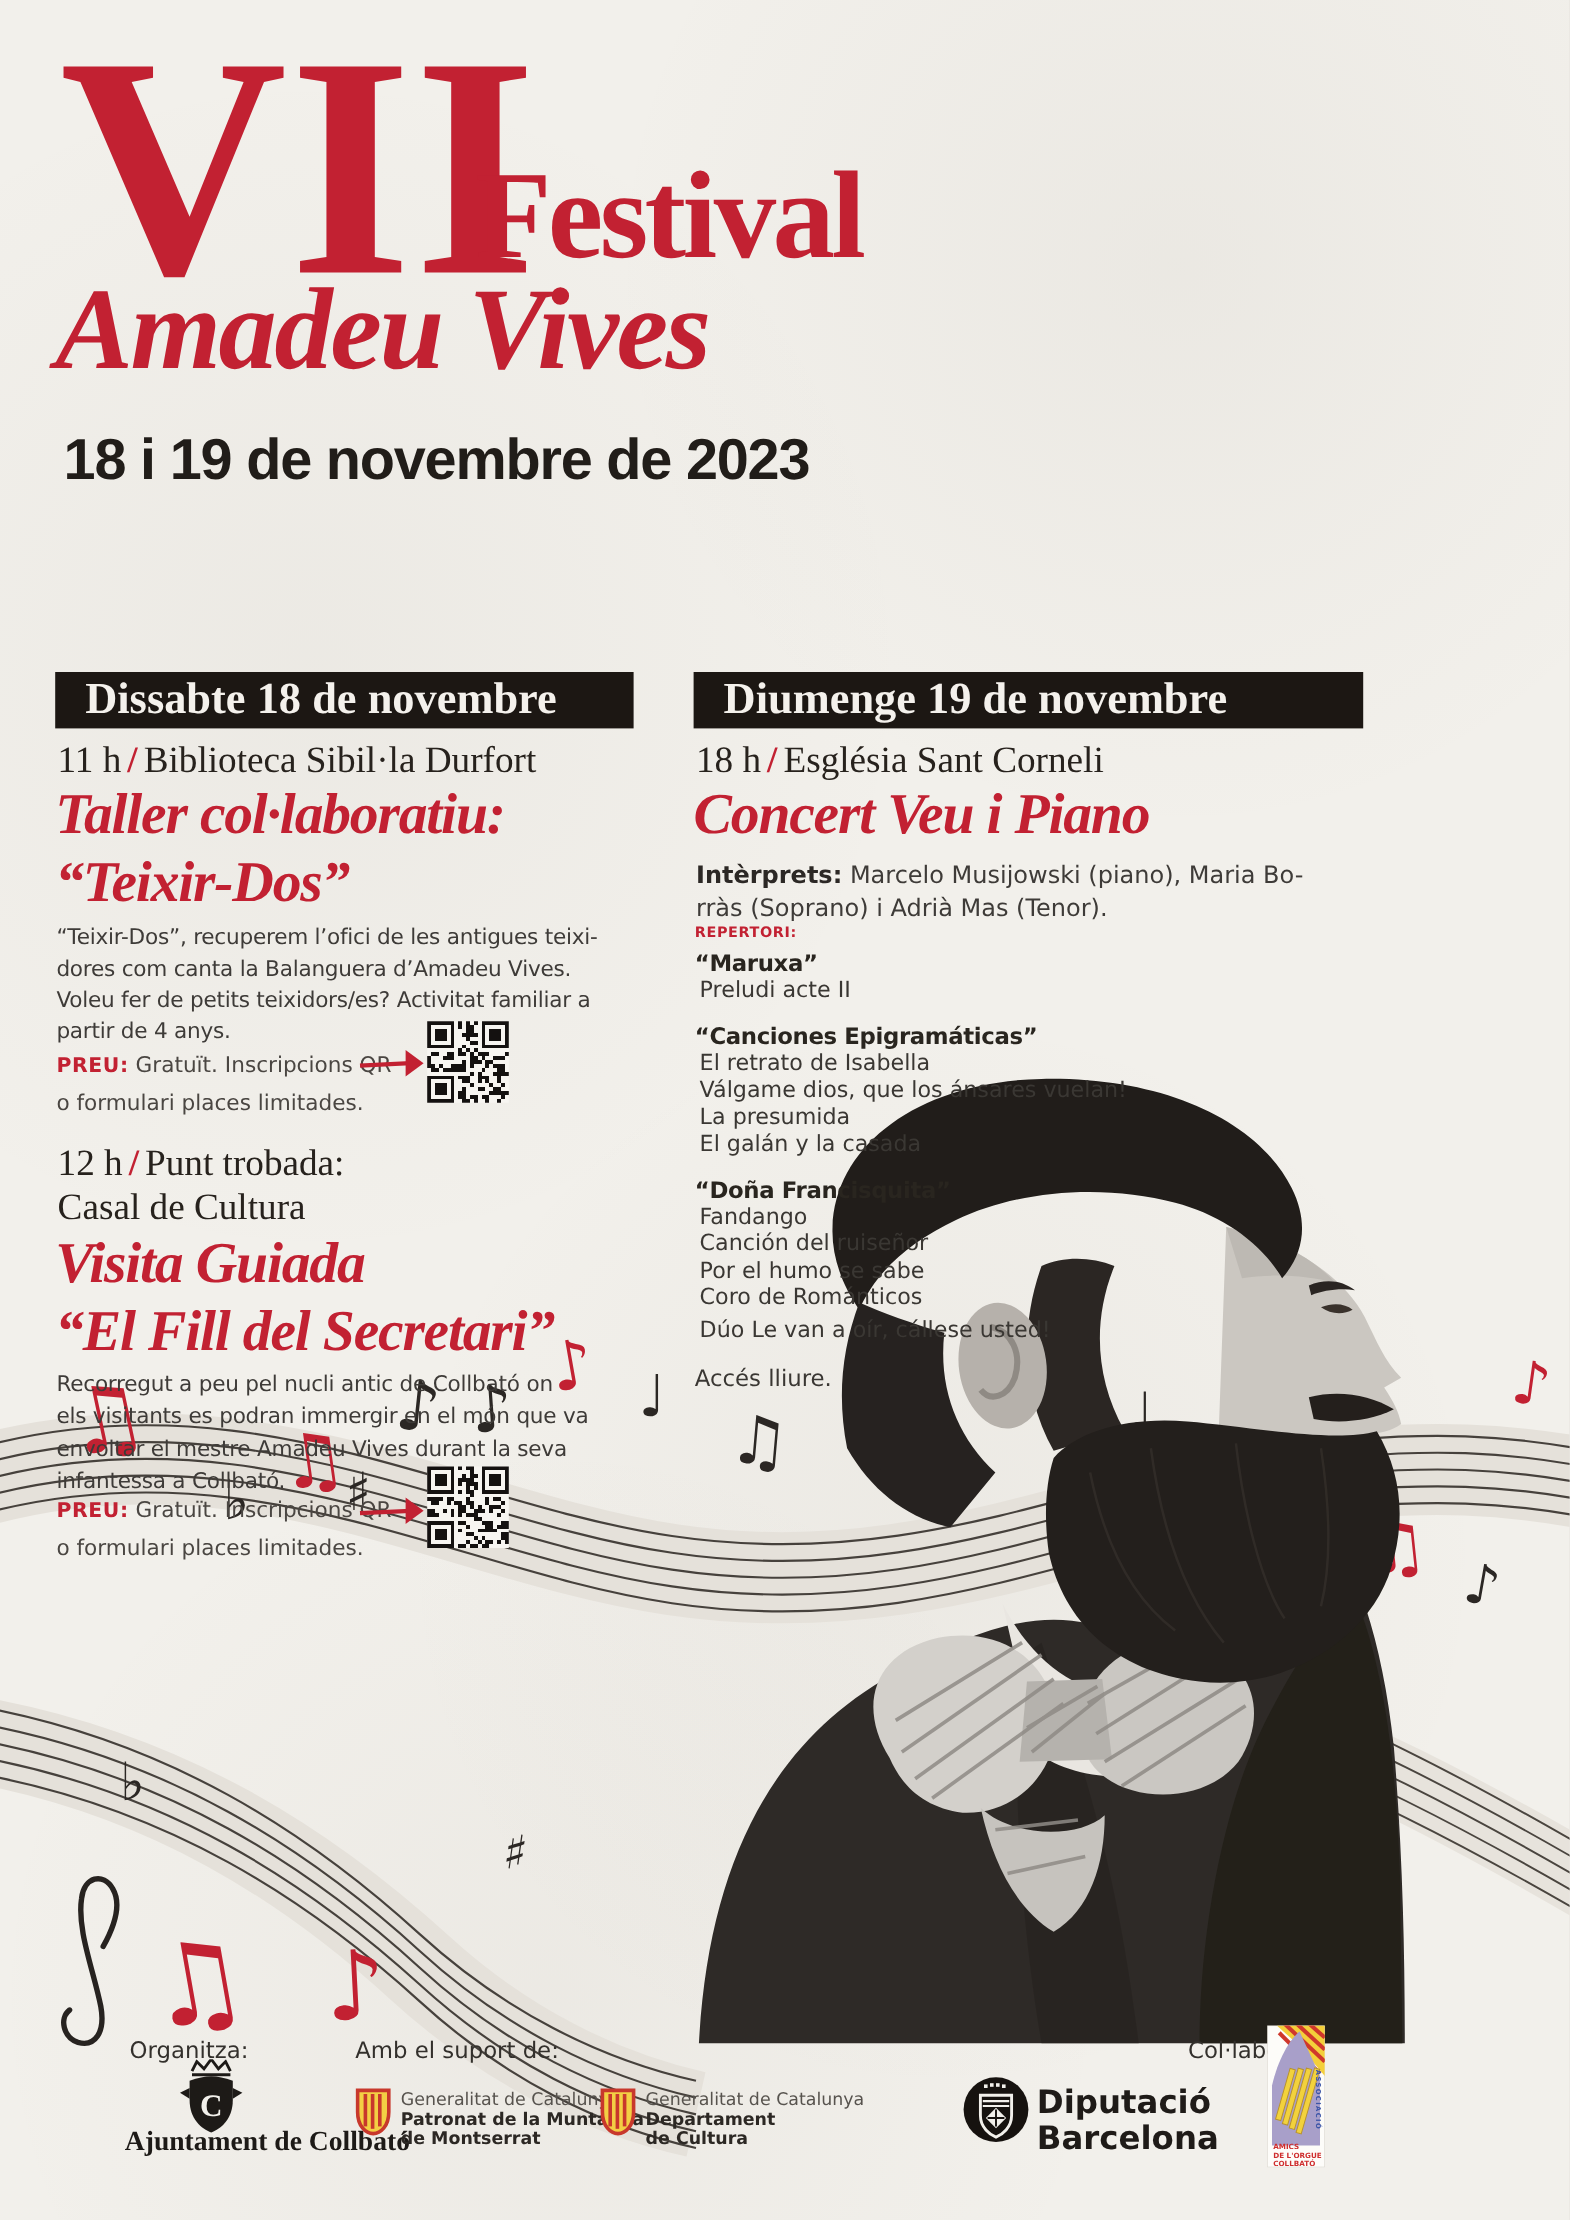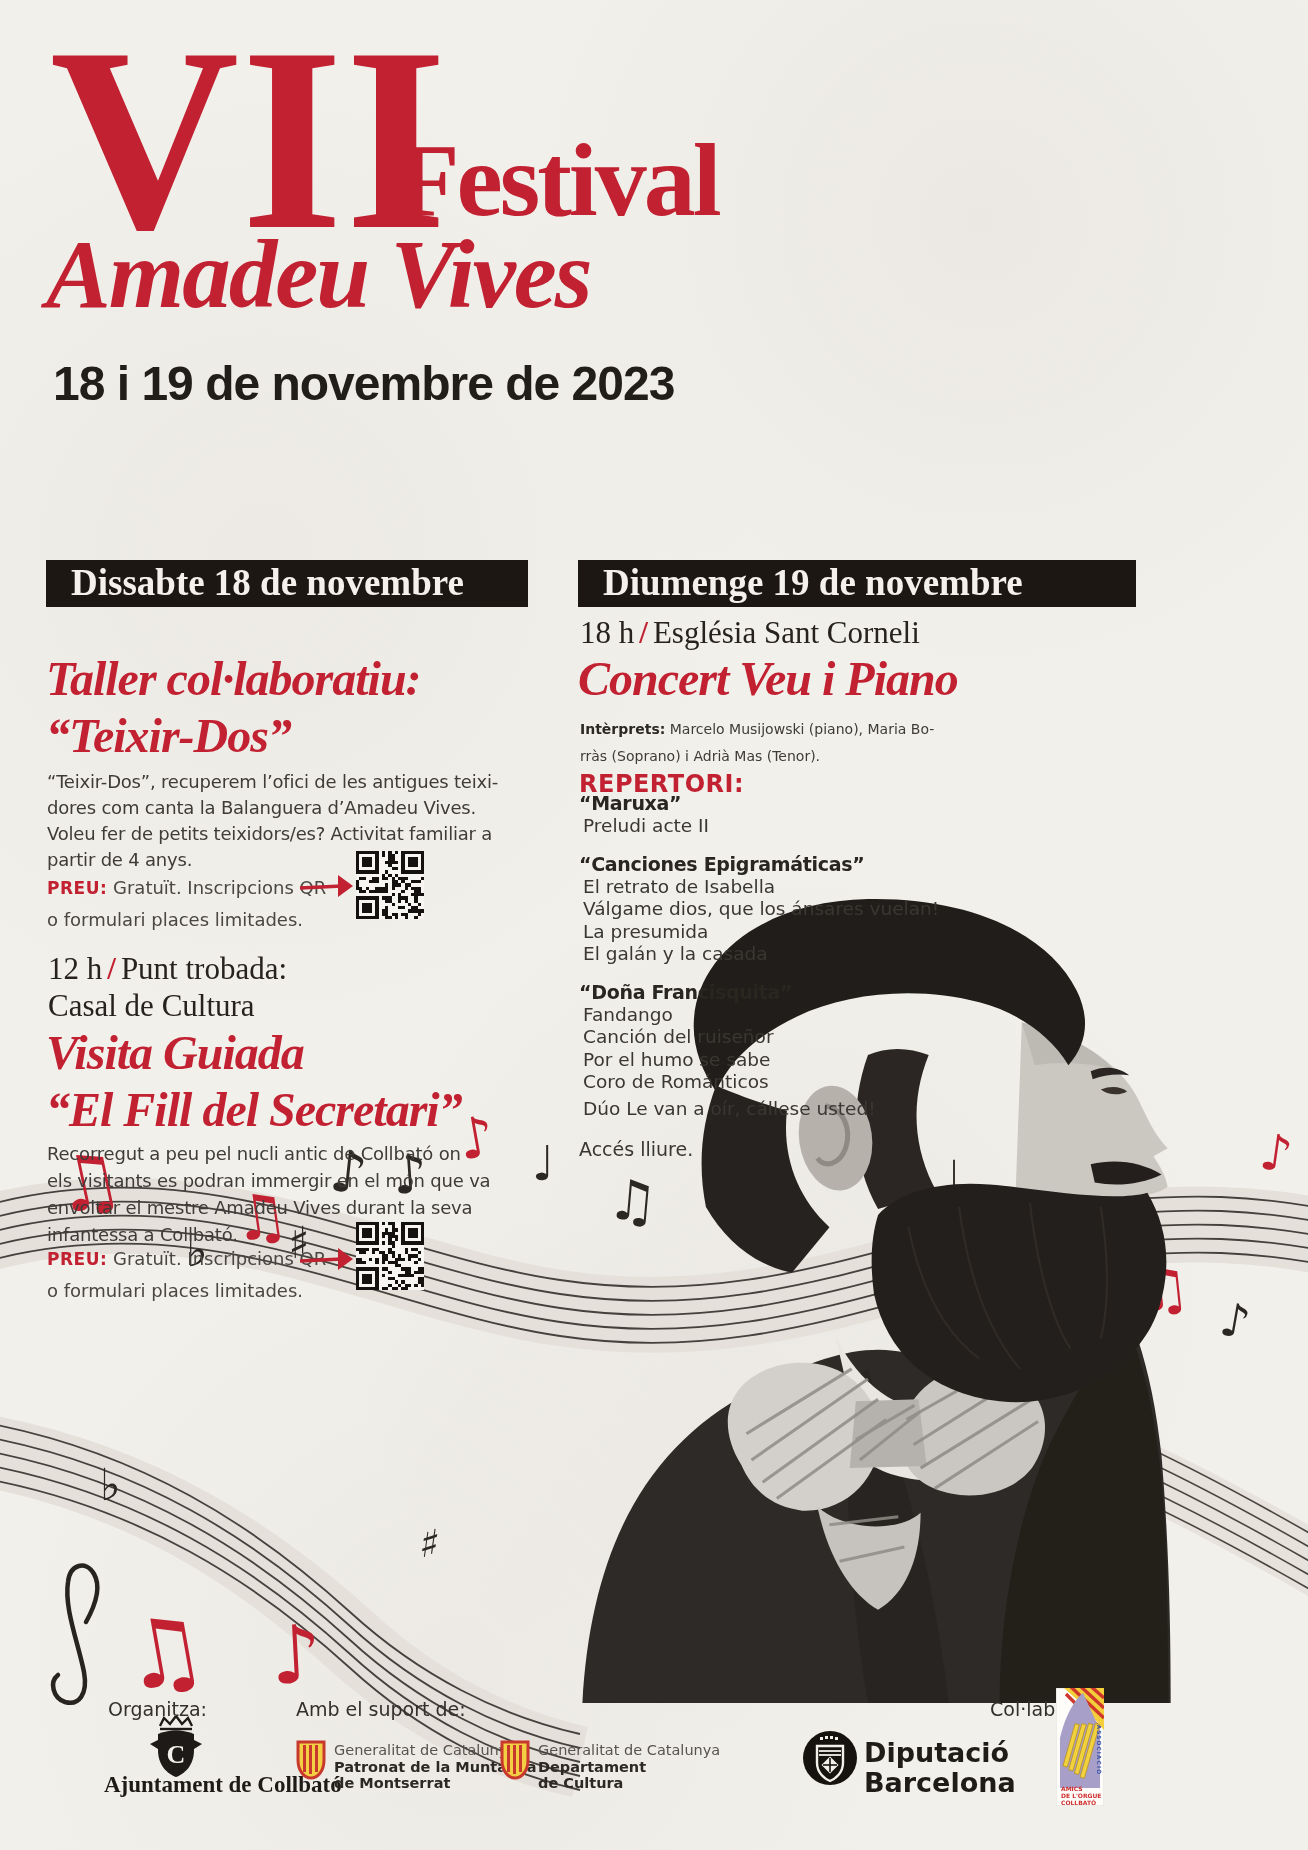--- a/index.html
+++ b/index.html
@@ -56,24 +56,24 @@
   }
   .desc{
     font-size:18px;line-height:26px;color:var(--body-text);white-space:nowrap;z-index:5;letter-spacing:-0.2px;
   }
   .desc div{white-space:nowrap;}
   .price{z-index:5;font-size:18px;line-height:31px;color:#4a4642;white-space:nowrap;}
   .price .preu{color:var(--accent);font-weight:bold;font-size:17px;letter-spacing:.5px;}
   .qr{z-index:5;}
   .arrow{z-index:5;}
   
-  .performers{font-size:14px;line-height:27px;color:var(--body-text);white-space:nowrap;z-index:5;}
+  .performers{font-size:20px;line-height:27px;color:var(--body-text);white-space:nowrap;z-index:5;}
   .performers b{color:#2c2825;}
   .repertori-label{
-    color:var(--accent);font-weight:bold;font-size:24px;letter-spacing:.5px;z-index:5;white-space:nowrap;
+    color:var(--accent);font-weight:bold;font-size:12px;letter-spacing:.5px;z-index:5;white-space:nowrap;
   }
   .repertoire{width:420px;z-index:5;}
   .rep-section{margin-bottom:14px;}
   .rep-title{font-weight:bold;font-size:19px;line-height:24px;color:#29251f;white-space:nowrap;letter-spacing:-0.3px;}
   .rep-item{font-size:18.5px;line-height:22.5px;color:#3a3733;white-space:nowrap;padding-left:4px;}
   .access{font-size:19px;color:#3a3733;margin-top:18px;}
   
   .decor{left:0;top:0;z-index:1;}
   .portrait{left:563px;top:893px;z-index:2;}
   
@@ -198,20 +198,23 @@
     </g>
   </svg>
 
   <div class="abs vii">VII</div>
   <div class="abs festival">Festival</div>
   <div class="abs amadeu">Amadeu Vives</div>
   <div class="abs dateline">18 i 19 de novembre de 2023</div>
 
   <div class="abs banner banner-left">Dissabte 18 de novembre</div>
 
+  <div class="abs timeline" style="left:48px;top:614px;">
+    <span>11 h</span><span class="slash">/</span><span>Biblioteca Sibil·la Durfort</span>
+  </div>
 
   <div class="abs ev-title" style="left:46px;top:650px;">
     <div>Taller col·laboratiu:</div>
     <div>“Teixir-Dos”</div>
   </div>
 
   <div class="abs desc" style="left:47px;top:769px;">
     <div>“Teixir-Dos”, recuperem l’ofici de les antigues teixi-</div>
     <div>dores com canta la Balanguera d’Amadeu Vives.</div>
     <div>Voleu fer de petits teixidors/es? Activitat familiar a</div>

